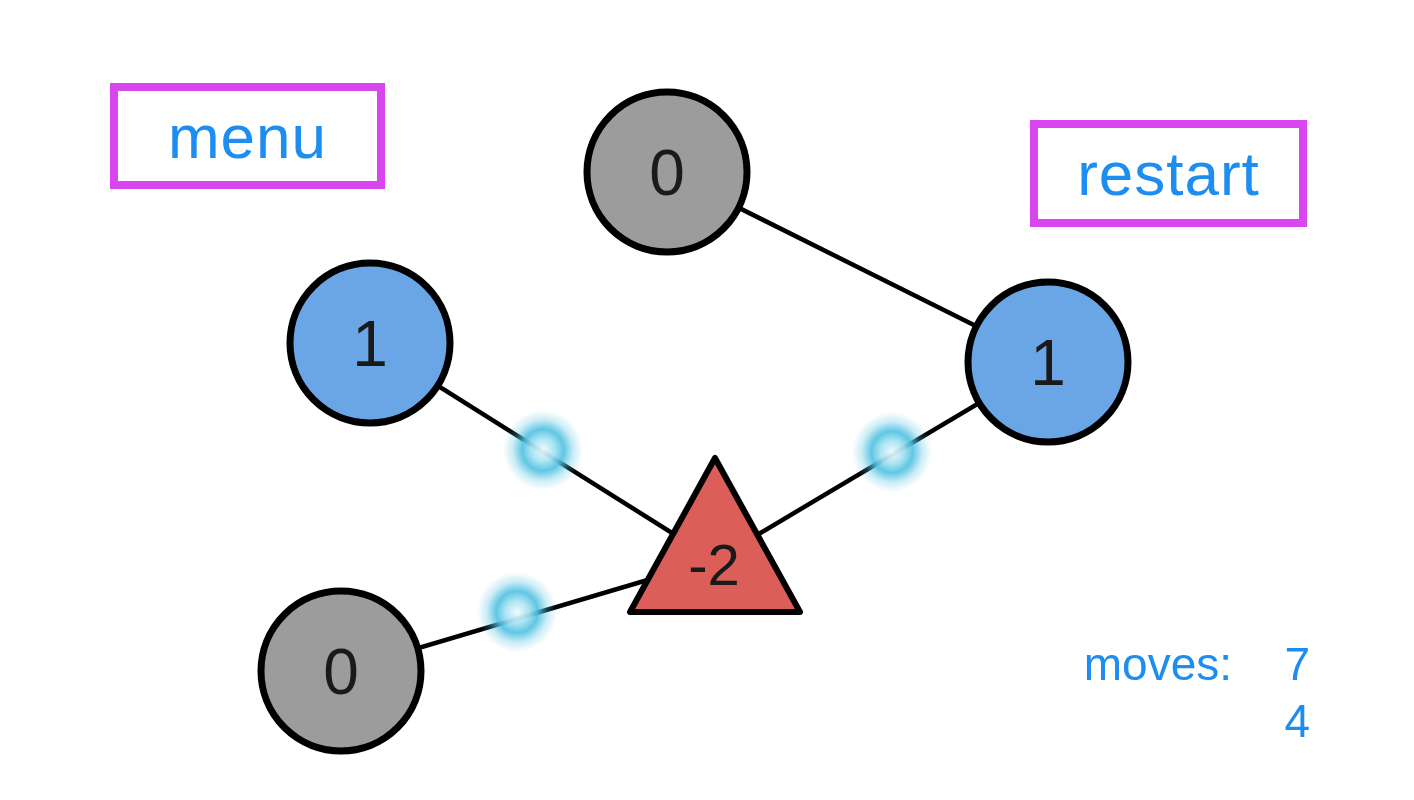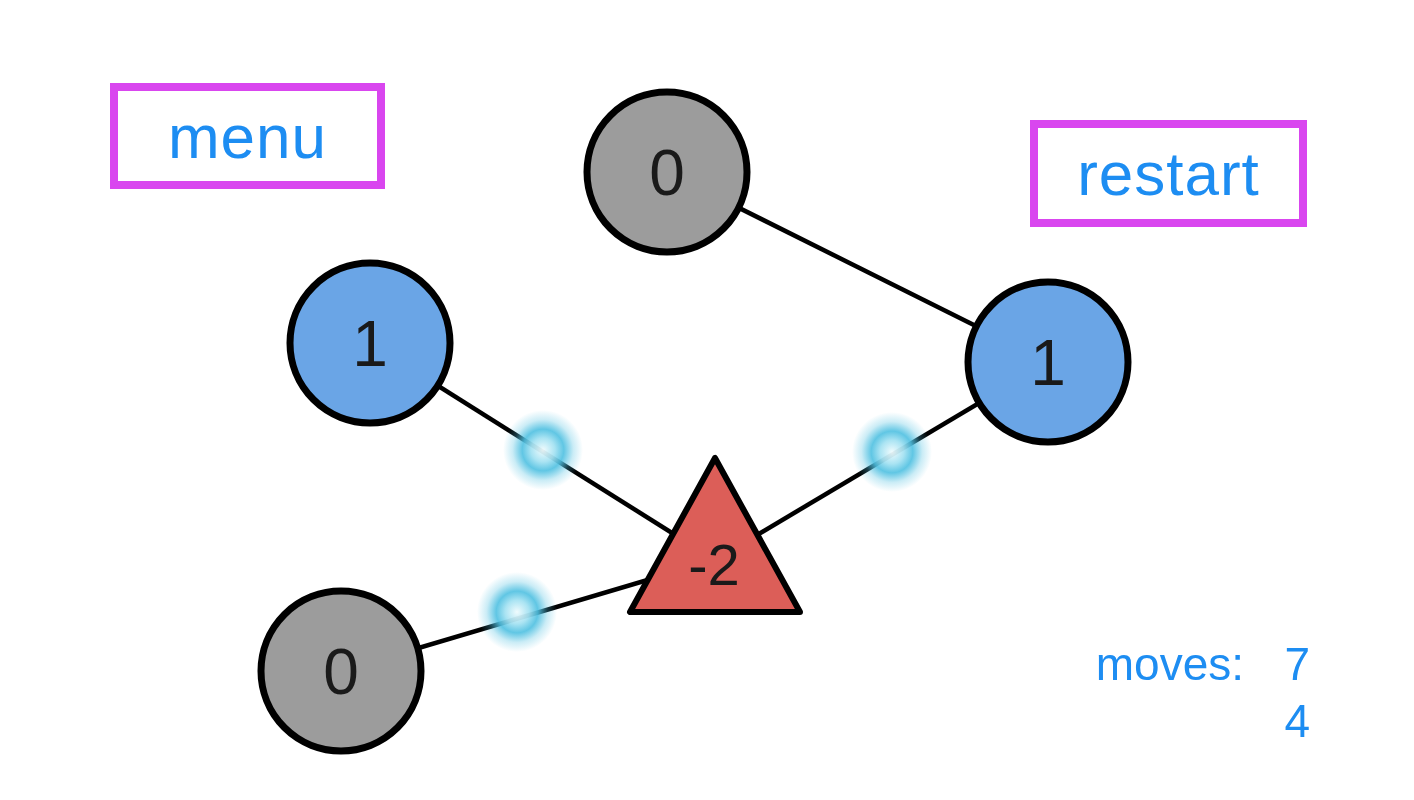--- a/index.html
+++ b/index.html
@@ -21,21 +21,21 @@
   .node-shape{stroke:#000000;stroke-width:7;}
   .tri-shape{stroke:#000000;stroke-width:6;stroke-linejoin:round;}
   .node-text{
     font-family:"Liberation Sans", sans-serif;font-weight:300;
     fill:#1a1a1a;text-anchor:middle;
   }
   .hud{
     position:absolute;right:104px;top:636px;
     color:#1d8df2;font-size:46px;font-weight:300;text-align:right;
   }
-  .hud-row{display:flex;justify-content:flex-end;align-items:baseline;line-height:57px;}
+  .hud-row{display:flex;justify-content:flex-end;align-items:baseline;line-height:57px;gap:12px;}
   .hud-val{display:inline-block;min-width:66px;text-align:right;}
 </style>
 </head>
 <body>
 
 <div class="stage">
 
   <div class="btn menu-btn">menu</div>
   <div class="btn restart-btn">restart</div>
 

